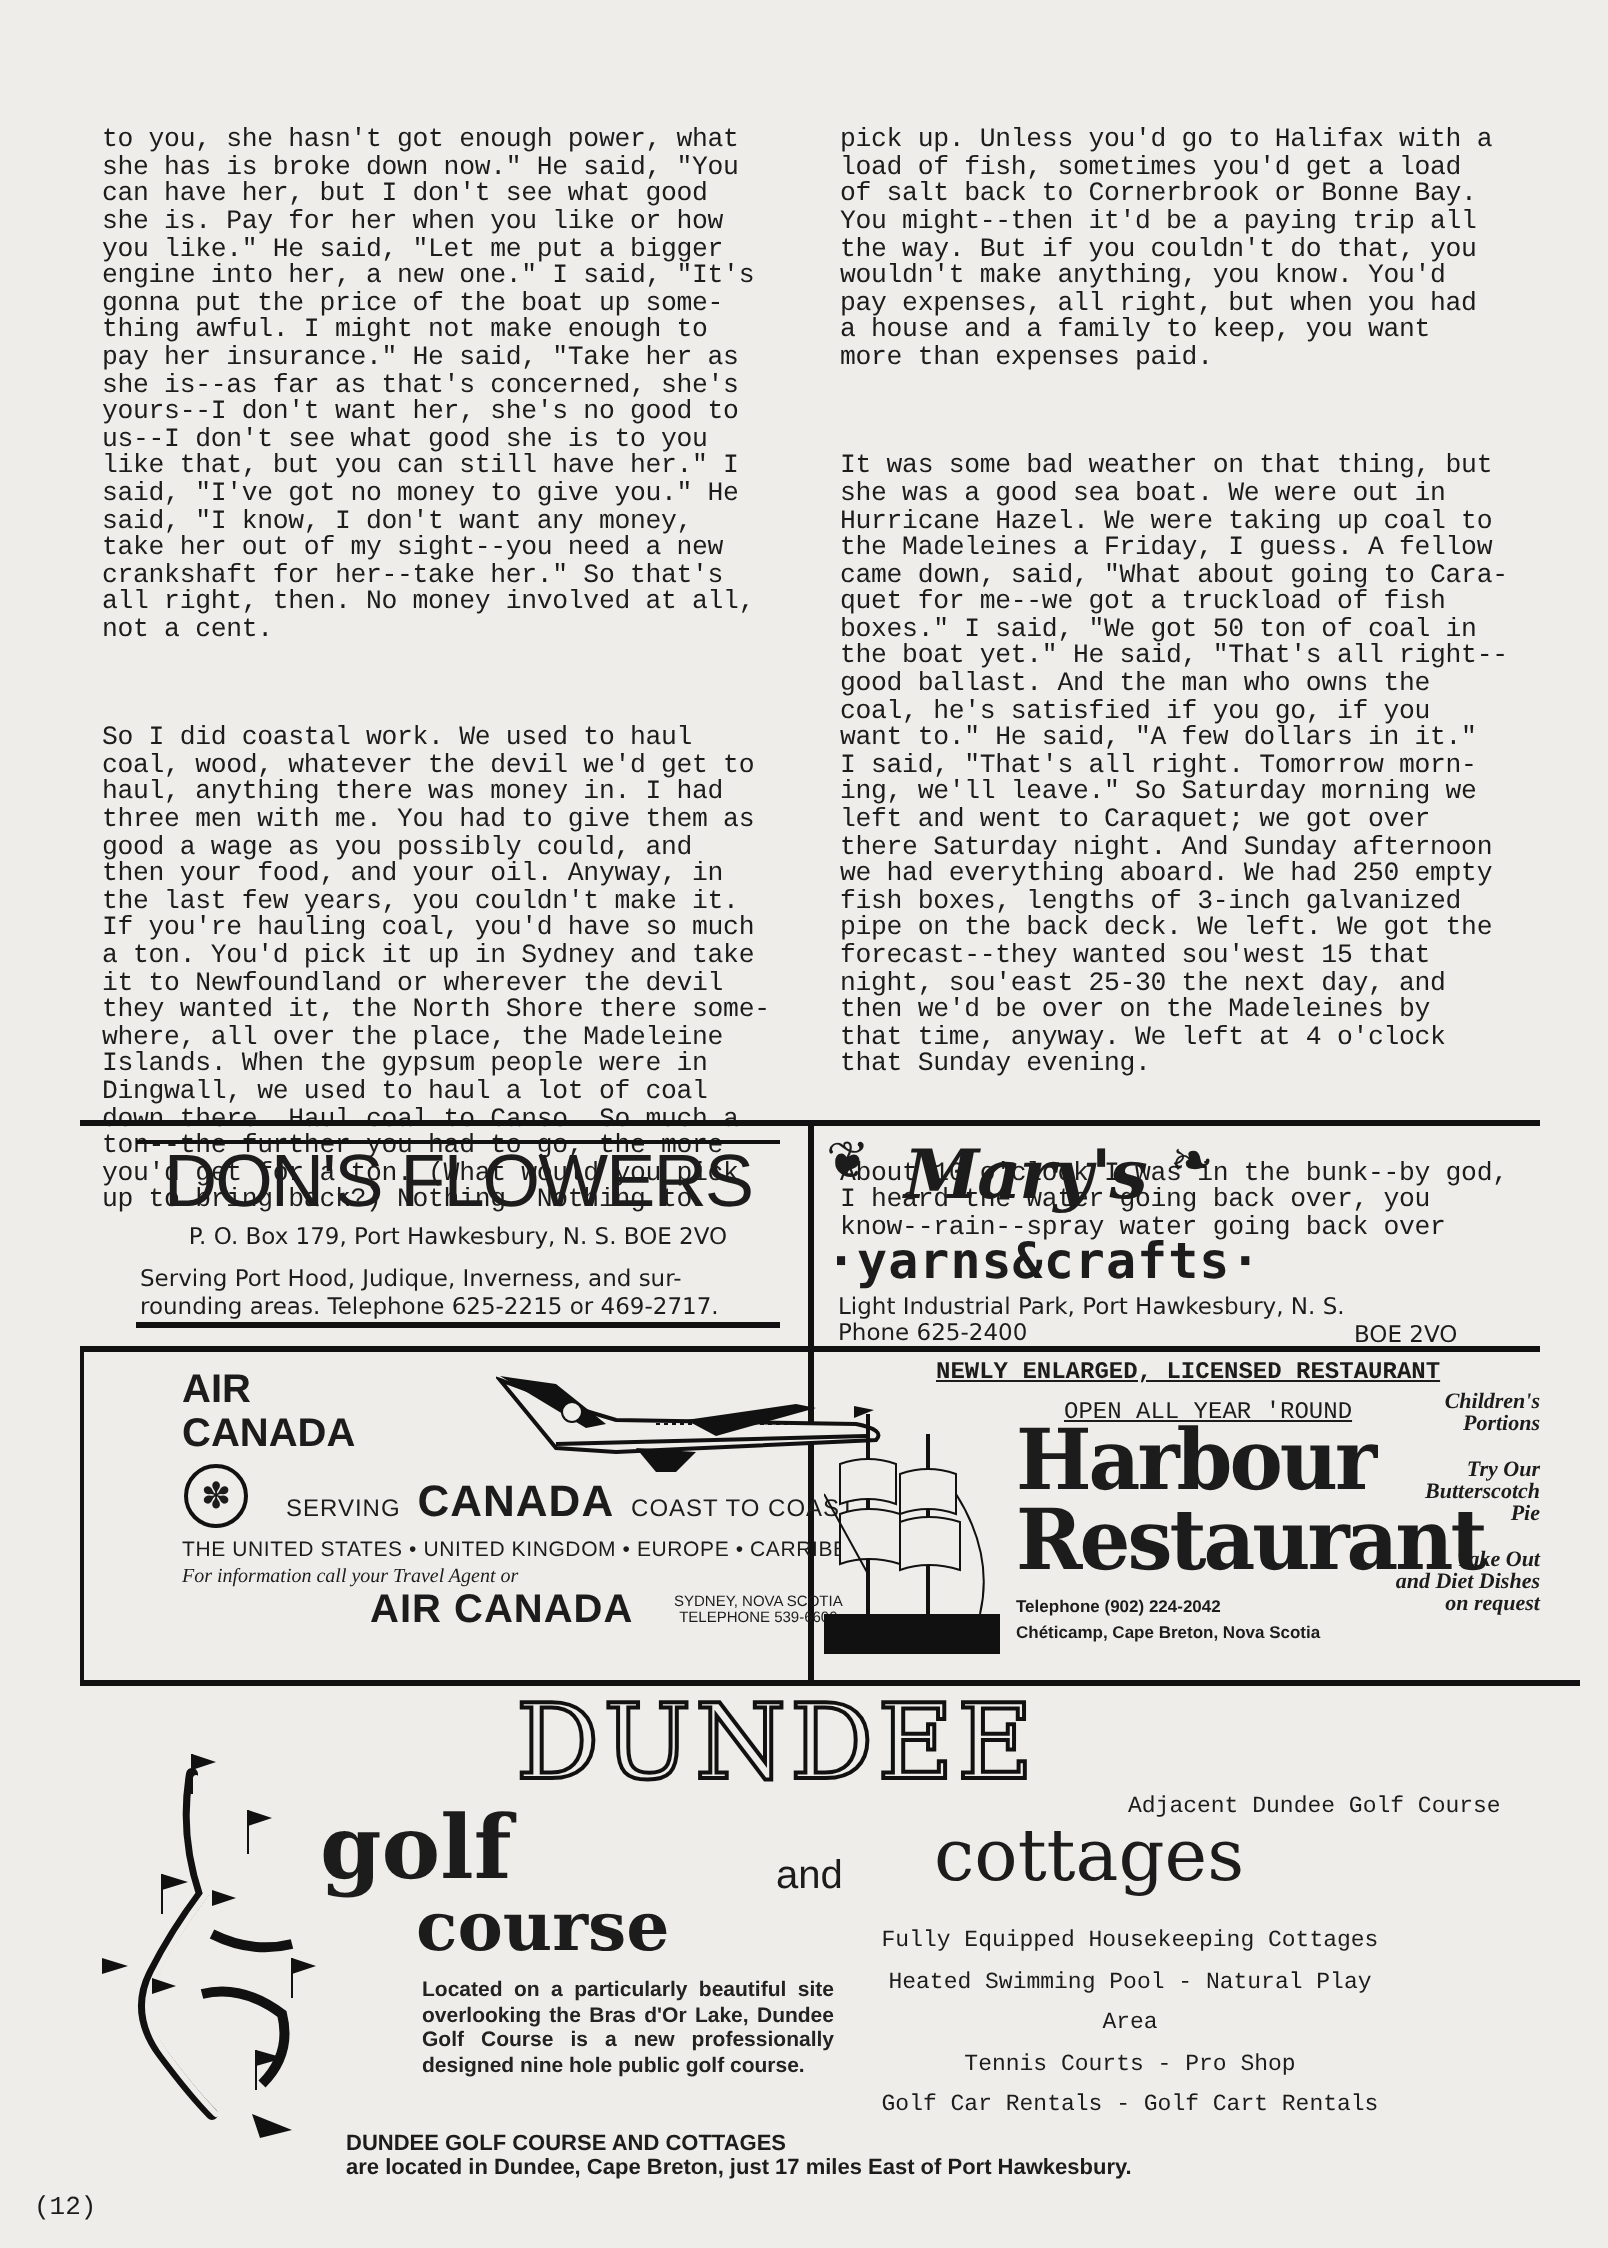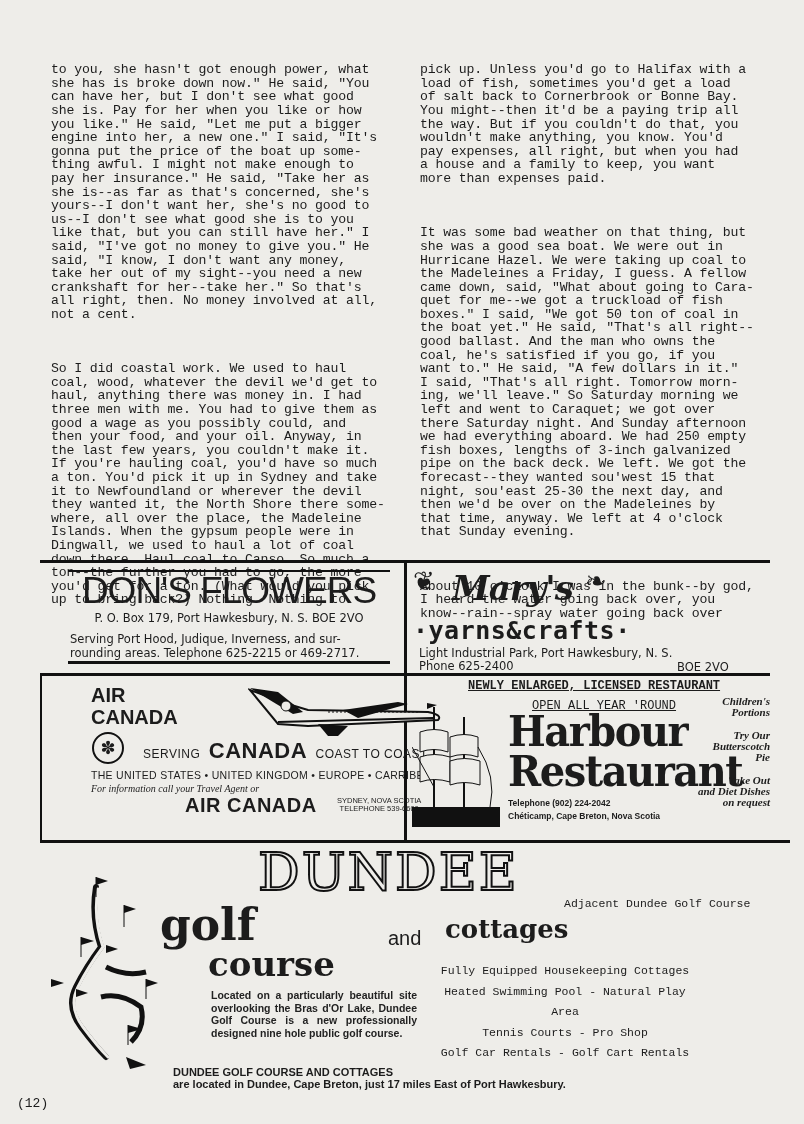--- a/index.html
+++ b/index.html
@@ -60,21 +60,21 @@
   .hr-side { position: absolute; right: -10px; top: 19px; width: 92px; text-align: right; font-family: "Liberation Serif", serif; font-style: italic; font-weight: bold; font-size: 11px; line-height: 11px; }
   .hr-side div { margin-bottom: 12px; }
 
   
   .dd { position: absolute; left: 40px; top: 843px; width: 750px; height: 250px; font-family: "Liberation Sans", sans-serif; }
   .dd-title { position: absolute; left: 218px; top: 0; font-family: "DejaVu Serif", serif; font-size: 52px; line-height: 58px; color: #eeede9; -webkit-text-stroke: 2px #111; letter-spacing: 2px; }
   .dd-map { position: absolute; left: 6px; top: 14px; width: 120px; height: 220px; }
   .dd-golf { position: absolute; left: 120px; top: 60px; font-family: "DejaVu Serif", serif; font-weight: bold; font-size: 44px; line-height: 44px; }
   .dd-course { position: absolute; left: 168px; top: 104px; font-family: "DejaVu Serif", serif; font-weight: bold; font-size: 34px; line-height: 34px; }
   .dd-and { position: absolute; left: 348px; top: 84px; font-size: 20px; }
-  .dd-cottages { position: absolute; left: 405px; top: 66px; font-family: "DejaVu Serif", serif; font-weight: bold; font-size: 26px; line-height: 40px; }
+  .dd-cottages { position: absolute; left: 427px; top: 66px; font-family: "DejaVu Serif", serif; font-weight: normal; font-size: 36px; line-height: 40px; }
   .dd-adj { position: absolute; left: 524px; top: 54px; font-family: "Liberation Mono", monospace; font-size: 11.5px; }
   .dd-desc { position: absolute; left: 171px; top: 146px; width: 206px; font-size: 10.5px; line-height: 12.5px; text-align: justify; font-weight: bold; color: #222; }
   .dd-feats { position: absolute; left: 390px; top: 118px; width: 270px; text-align: center; font-family: "Liberation Mono", monospace; font-size: 11.5px; line-height: 20.5px; }
   .dd-foot1 { position: absolute; left: 133px; top: 223px; font-size: 11px; font-weight: bold; }
   .dd-foot2 { position: absolute; left: 133px; top: 235px; font-size: 11px; font-weight: bold; white-space: nowrap; }
 </style>
 </head>
 <body>
 
 <div class="col col-left">

